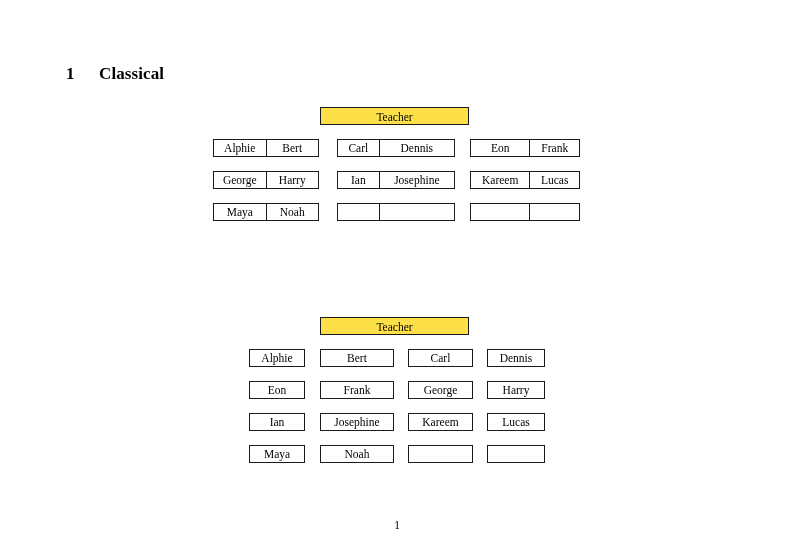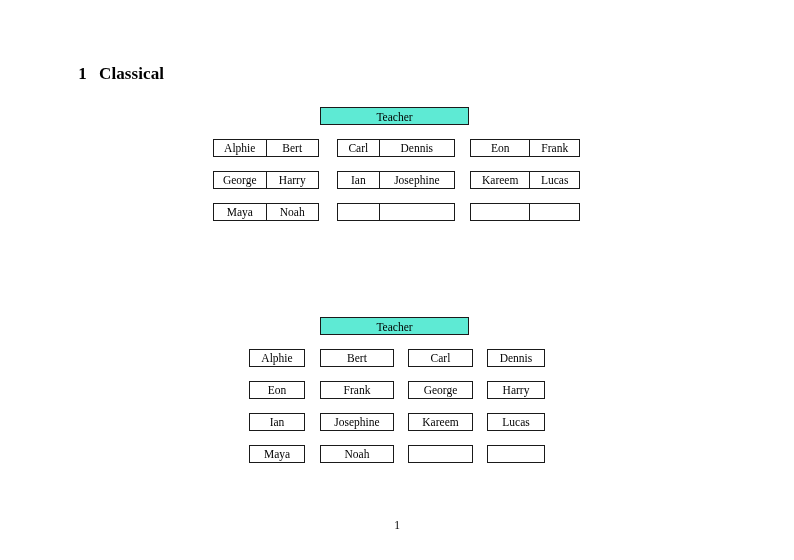--- a/index.html
+++ b/index.html
@@ -21,41 +21,40 @@
     inset: 0;
   }
 
   
   .section-heading {
     position: absolute;
     font-weight: bold;
     font-size: 17px;
     white-space: nowrap;
     letter-spacing: 0.1px;
-    text-align: center;
   }
   .section-heading .sec-num {
     display: inline-block;
     width: 33px;
   }
 
   #heading-classical   { left: 66px; top: 64px; }
   #heading-distributed { left: 66px; top: 275px; }
 
   
   .diagram {
     position: absolute;
   }
 
   
   .teacher-box {
     position: absolute;
     box-sizing: border-box;
     border: 1px solid #1a1a1a;
-    background: #5eead4;
+    background: #fde047;
     font-size: 11.5px;
     line-height: 18px;
     height: 18px;
     text-align: center;
     white-space: nowrap;
   }
 
   
   .group-row {
     position: absolute;

